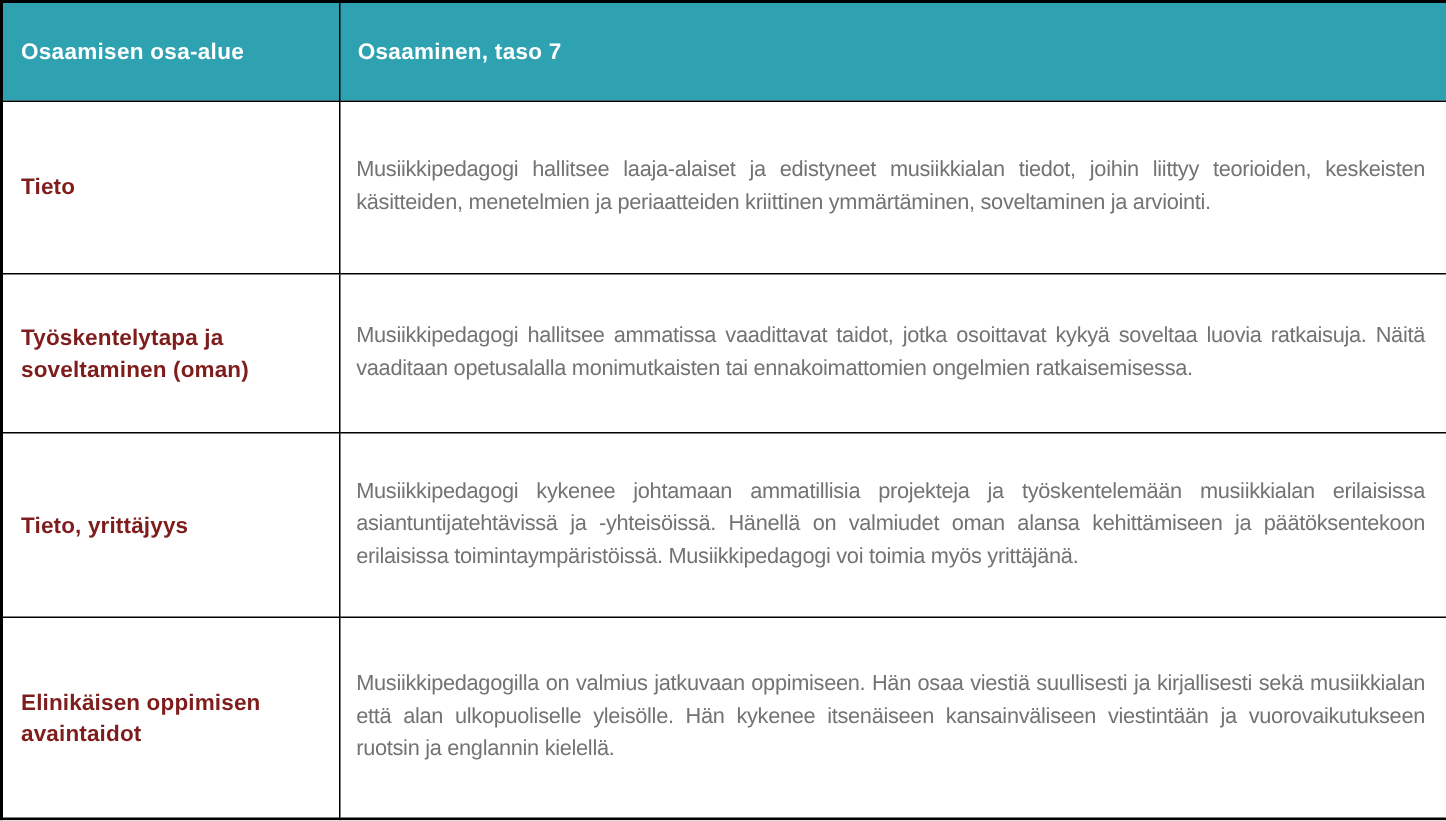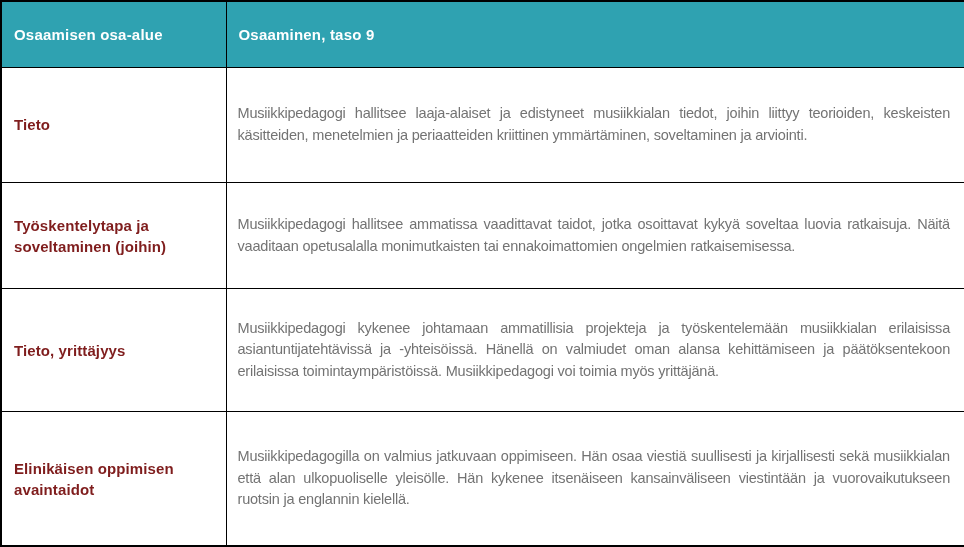--- a/index.html
+++ b/index.html
@@ -73,30 +73,30 @@
 
 <div class="page">
   <table class="competence-table">
     <colgroup>
       <col class="c-area">
       <col class="c-desc">
     </colgroup>
     <thead>
       <tr class="header-row">
         <th class="header-cell">Osaamisen osa-alue</th>
-        <th class="header-cell">Osaaminen, taso 9</th>
+        <th class="header-cell">Osaaminen, taso 7</th>
       </tr>
     </thead>
     <tbody>
       <tr class="row-tieto">
         <td class="area-cell">Tieto</td>
         <td class="desc-cell">Musiikkipedagogi hallitsee laaja-alaiset ja edistyneet musiikkialan tiedot, joihin liittyy teorioiden, keskeisten käsitteiden, menetelmien ja periaatteiden kriittinen ymmärtäminen, soveltaminen ja arviointi.</td>
       </tr>
       <tr class="row-tyoskentely">
-        <td class="area-cell">Työskentelytapa ja soveltaminen (joihin)</td>
+        <td class="area-cell">Työskentelytapa ja soveltaminen (oman)</td>
         <td class="desc-cell">Musiikkipedagogi hallitsee ammatissa vaadittavat taidot, jotka osoittavat kykyä soveltaa luovia ratkaisuja. Näitä vaaditaan opetusalalla monimutkaisten tai ennakoimattomien ongelmien ratkaisemisessa.</td>
       </tr>
       <tr class="row-vastuu">
         <td class="area-cell">Tieto, yrittäjyys</td>
         <td class="desc-cell">Musiikkipedagogi kykenee johtamaan ammatillisia projekteja ja työskentelemään musiikkialan erilaisissa asiantuntijatehtävissä ja -yhteisöissä. Hänellä on valmiudet oman alansa kehittämiseen ja päätöksentekoon erilaisissa toimintaympäristöissä. Musiikkipedagogi voi toimia myös yrittäjänä.</td>
       </tr>
       <tr class="row-elinikainen">
         <td class="area-cell">Elinikäisen oppimisen avaintaidot</td>
         <td class="desc-cell">Musiikkipedagogilla on valmius jatkuvaan oppimiseen. Hän osaa viestiä suullisesti ja kirjallisesti sekä musiikkialan että alan ulkopuoliselle yleisölle. Hän kykenee itsenäiseen kansainväliseen viestintään ja vuorovaikutukseen ruotsin ja englannin kielellä.</td>
       </tr>

